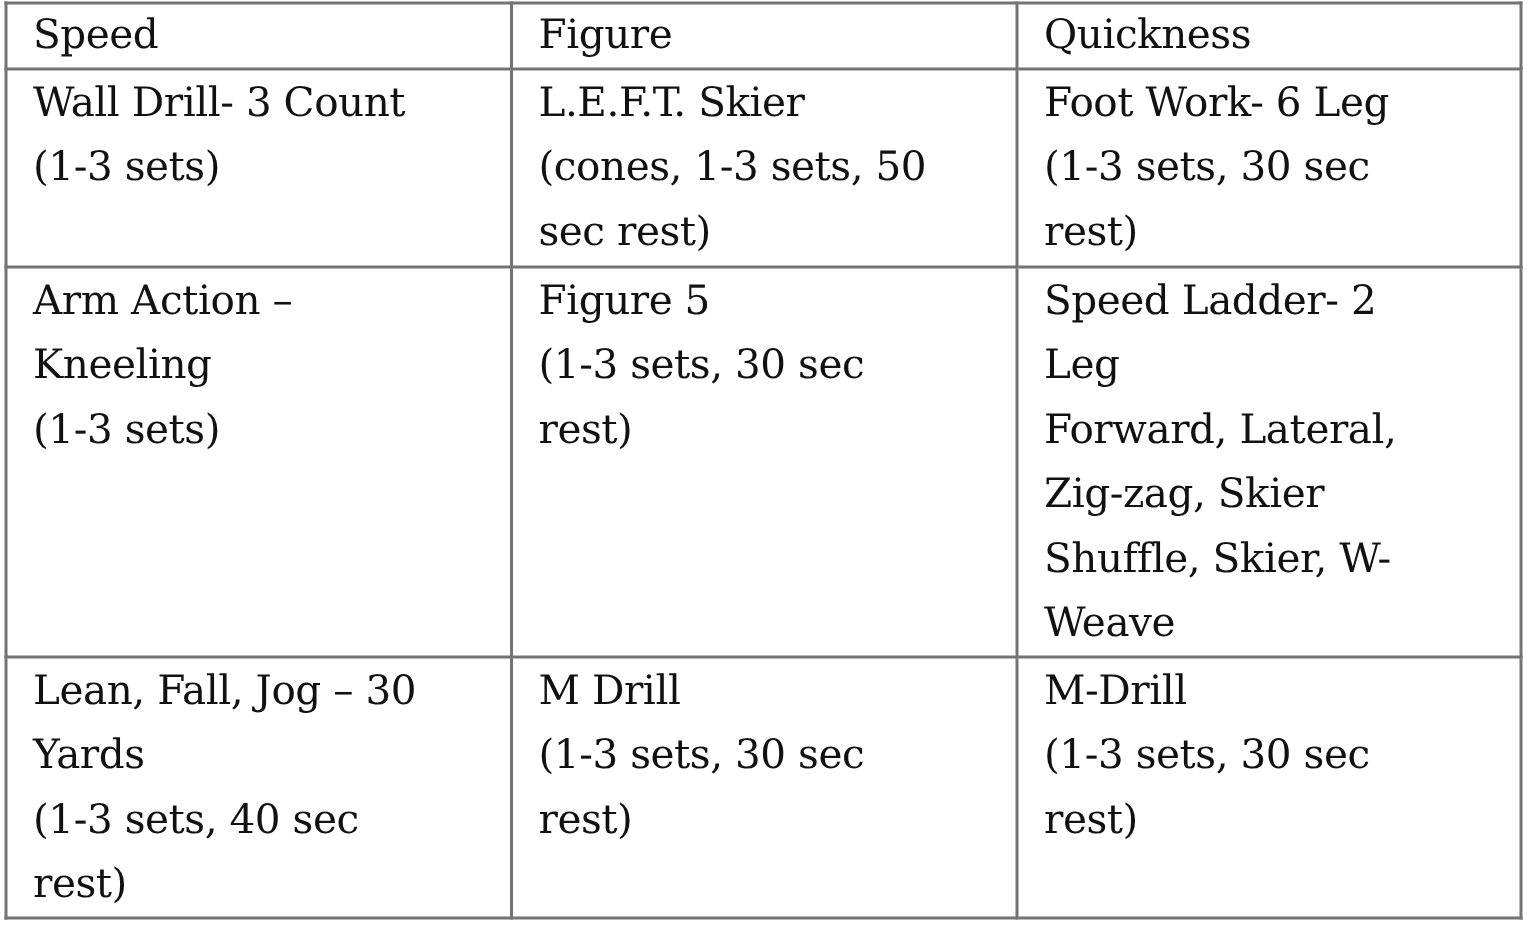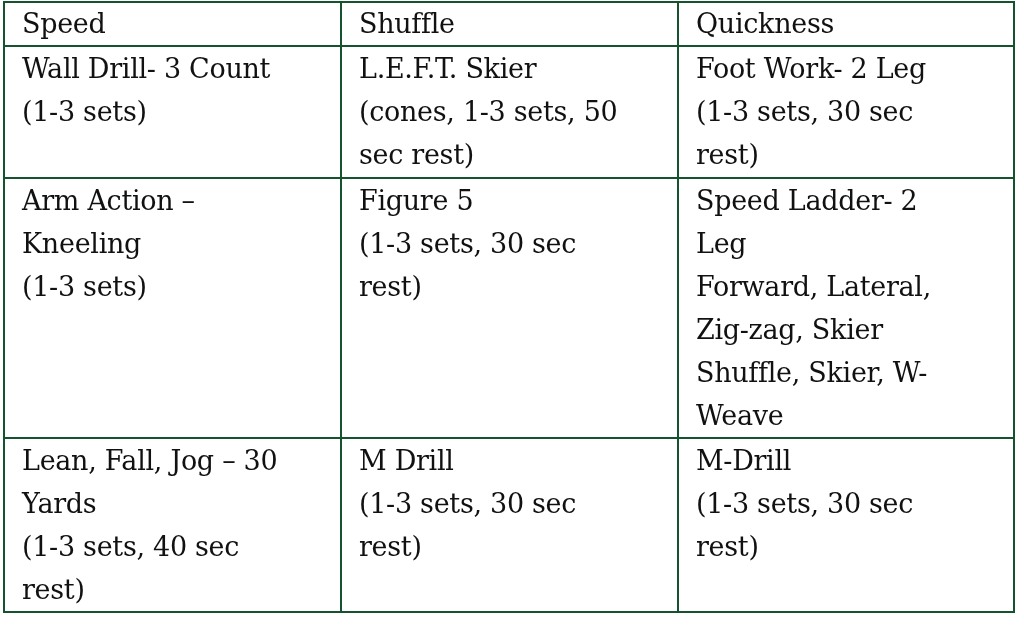--- a/index.html
+++ b/index.html
@@ -4,21 +4,21 @@
 <style>
   html, body { margin:0; padding:0; background:#ffffff; }
   body { width:1024px; height:626px; position:relative; overflow:hidden; }
   table {
     position:absolute; left:3px; top:1px;
     border-collapse:collapse;
     font-family:"DejaVu Serif", "Liberation Serif", serif;
     color:#111;
   }
   td {
-    border:2px solid #14532d;
+    border:2px solid #737373;
     vertical-align:top;
     padding:0 0 0 17px;
     font-size:27px;
     line-height:43px;
     letter-spacing:-0.3px;
   }
   col.c1 { width:337px; }
   col.c2 { width:337px; }
   col.c3 { width:336px; }
   tr.h td { height:40px; line-height:42px; }
@@ -35,38 +35,38 @@
       <col class="c1">
       <col class="c2">
       <col class="c3">
     </colgroup>
   <tbody>
       <tr class="h">
     <td>
           <span class="line">Speed</span>
         </td>
     <td>
-          <span class="line">Shuffle</span>
+          <span class="line">Figure</span>
         </td>
     <td>
           <span class="line">Quickness</span>
         </td>
   </tr>
   <tr class="r1">
     <td>
       <span class="line">Wall Drill- 3 Count</span>
       <span class="line">(1-3 sets)</span>
     </td>
     <td>
       <span class="line">L.E.F.T. Skier</span>
       <span class="line">(cones, 1-3 sets, 50</span>
       <span class="line">sec rest)</span>
     </td>
     <td>
-      <span class="line">Foot Work- 2 Leg</span>
+      <span class="line">Foot Work- 6 Leg</span>
       <span class="line">(1-3 sets, 30 sec</span>
       <span class="line">rest)</span>
     </td>
   </tr>
   <tr class="r2">
     <td>
       <span class="line">Arm Action –</span>
       <span class="line">Kneeling</span>
       <span class="line">(1-3 sets)</span>
     </td>

